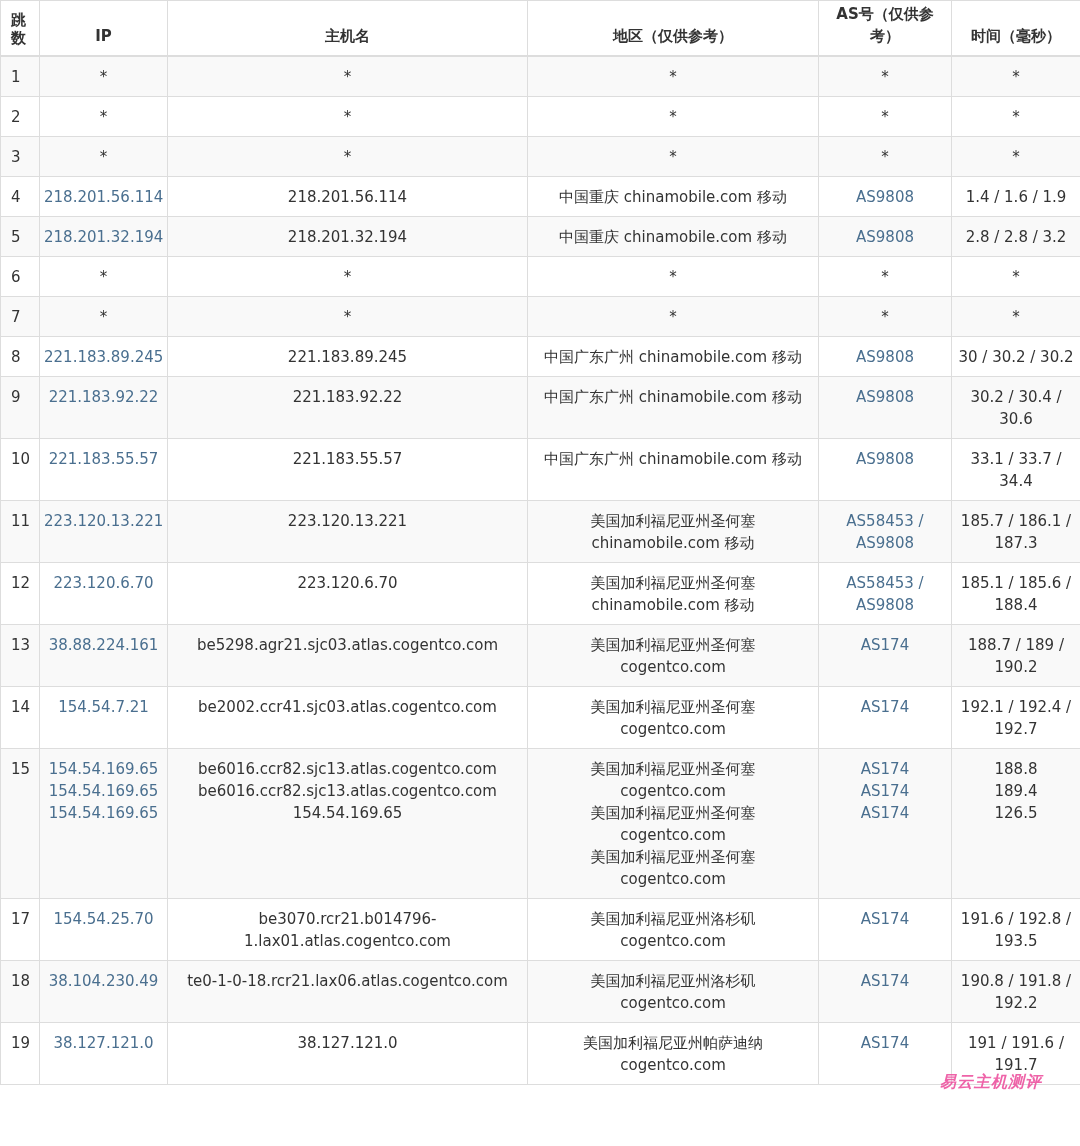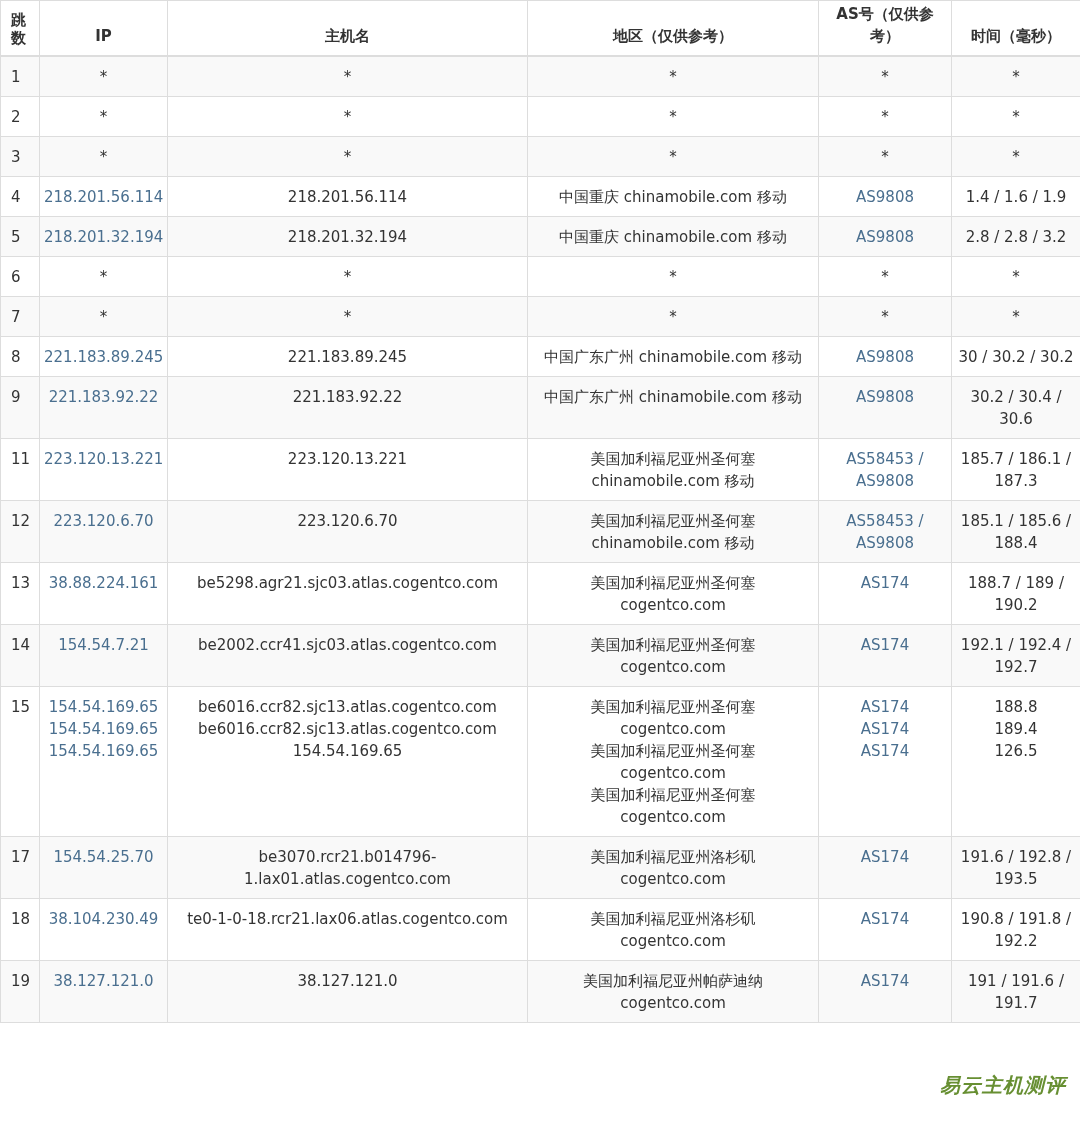--- a/index.html
+++ b/index.html
@@ -11,21 +11,21 @@
   tbody tr:nth-child(odd) { background: #f9f9f9; }
   tbody tr:nth-child(even) { background: #ffffff; }
   .link { color: #4a6f8f; text-decoration: none; cursor: pointer; }
   .line { display: block; }
   col.c-hop { width: 39px; }
   col.c-ip { width: 128px; }
   col.c-host { width: 360px; }
   col.c-region { width: 291px; }
   col.c-as { width: 133px; }
   col.c-time { width: 129px; }
-  .watermark { position: absolute; left: 940px; top: 1072px; color: #4d7c0f; font-style: italic; font-weight: bold; font-size: 20px; letter-spacing: 1px; opacity: 0.85; font-family: "DejaVu Serif", serif; }
+  .watermark { position: absolute; left: 940px; top: 1072px; color: #ec4899; font-style: italic; font-weight: bold; font-size: 16px; letter-spacing: 1px; opacity: 0.85; font-family: "DejaVu Serif", serif; }
 </style>
 </head>
 <body>
 
 <table>
   <colgroup>
     <col class="c-hop">
       <col class="c-ip">
       <col class="c-host">
       <col class="c-region">
@@ -200,20 +200,39 @@
         </td>
         <td>
           <a class="line link">AS9808</a>
         </td>
         <td>
           <span class="line">30.2 / 30.4 /</span>
           <span class="line">30.6</span>
         </td>
       </tr>
       <tr>
+        <td class="hop">10</td>
+        <td>
+          <a class="line link">221.183.55.57</a>
+        </td>
+        <td>
+          <span class="line">221.183.55.57</span>
+        </td>
+        <td>
+          <span class="line">中国广东广州 chinamobile.com 移动</span>
+        </td>
+        <td>
+          <a class="line link">AS9808</a>
+        </td>
+        <td>
+          <span class="line">33.1 / 33.7 /</span>
+          <span class="line">34.4</span>
+        </td>
+      </tr>
+      <tr>
         <td class="hop">11</td>
         <td>
           <a class="line link">223.120.13.221</a>
         </td>
         <td>
           <span class="line">223.120.13.221</span>
         </td>
         <td>
           <span class="line">美国加利福尼亚州圣何塞</span>
           <span class="line">chinamobile.com 移动</span>

